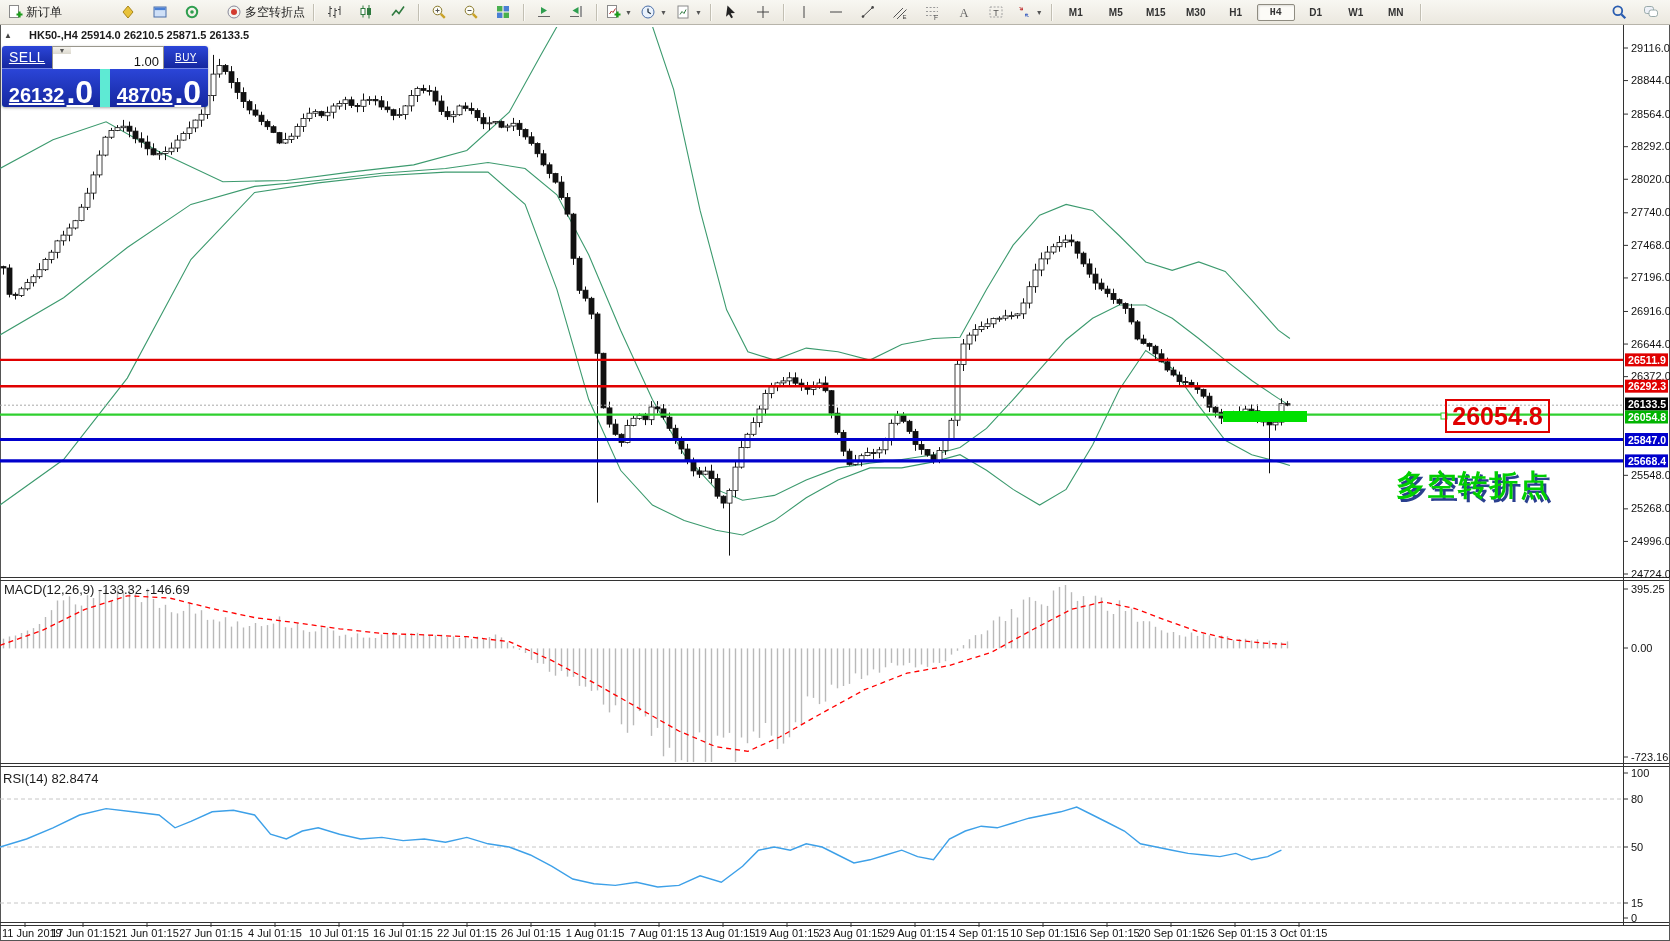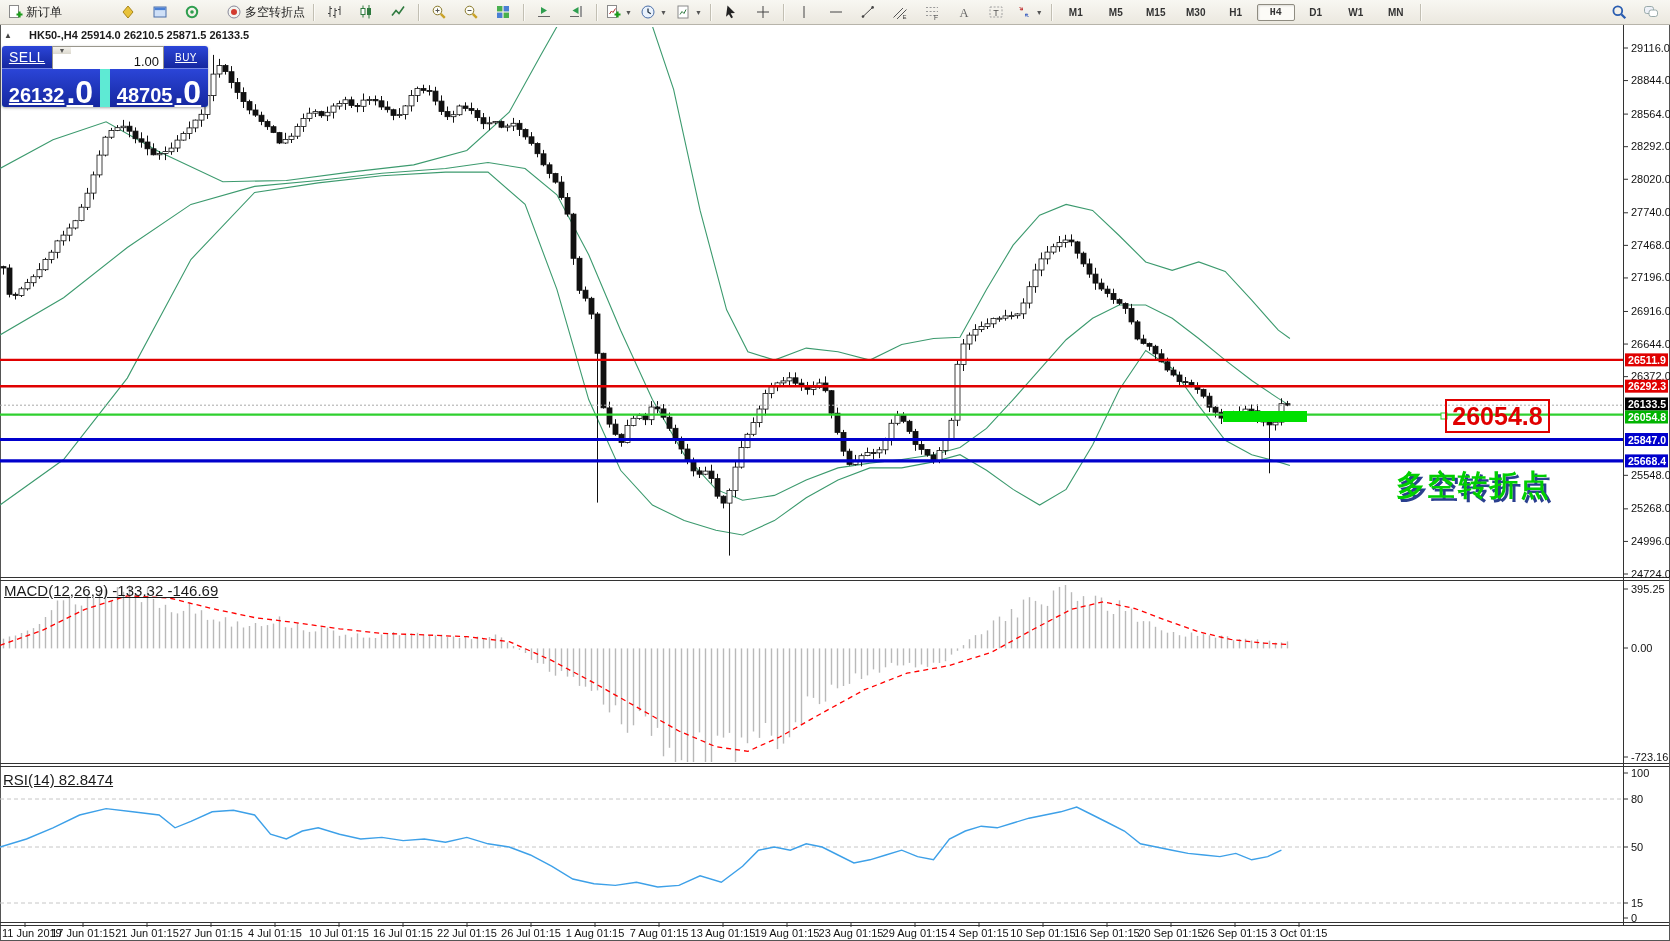--- a/index.html
+++ b/index.html
@@ -35,21 +35,21 @@
   #volbox{border:1px solid #9a978d;box-sizing:border-box;}
   .spin{width:18px;background:linear-gradient(#f4f2ec,#dcd9cf);border:0;color:#555;font-size:7px;
     display:flex;align-items:center;justify-content:center;}
   #vol-input{flex:1;border:0;outline:0;text-align:right;font-size:13px;padding:0 4px;min-width:0;
     font-family:"Liberation Sans",sans-serif;color:#111;}
   #ocp .row2{display:flex;height:38px;gap:10px;background:#5eead4;}
   .price-cell{flex:1;display:flex;align-items:flex-end;justify-content:center;padding-bottom:2px;}
   .p-main{font-size:20px;font-weight:bold;line-height:1;}
   .p-frac{font-size:32px;font-weight:bold;line-height:.82;margin-left:2px;}
   
-  .pane-label{position:absolute;font-size:15px;color:#1b1b1b;z-index:6;text-decoration:underline;}
+  .pane-label{position:absolute;font-size:13px;color:#1b1b1b;z-index:6;}
   #macd-label{left:4px;top:582px;}
   #rsi-label{left:3px;top:771px;}
   
   #anno-price{position:absolute;left:1445px;top:399px;width:101px;height:30px;z-index:6;
     border:2px solid #e00000;color:#e00000;font-size:25px;font-weight:bold;
     display:flex;align-items:center;justify-content:center;background:rgba(255,255,255,.0);}
   #anno-pivot{position:absolute;left:1396px;top:466px;z-index:6;font-size:29px;font-weight:bold;
     color:#00cf00;text-shadow:3px 3px 0 #2a3f8f;white-space:nowrap;letter-spacing:2px;text-align:center;}
   #cv{position:absolute;top:0;left:0;z-index:1;}
 </style>

